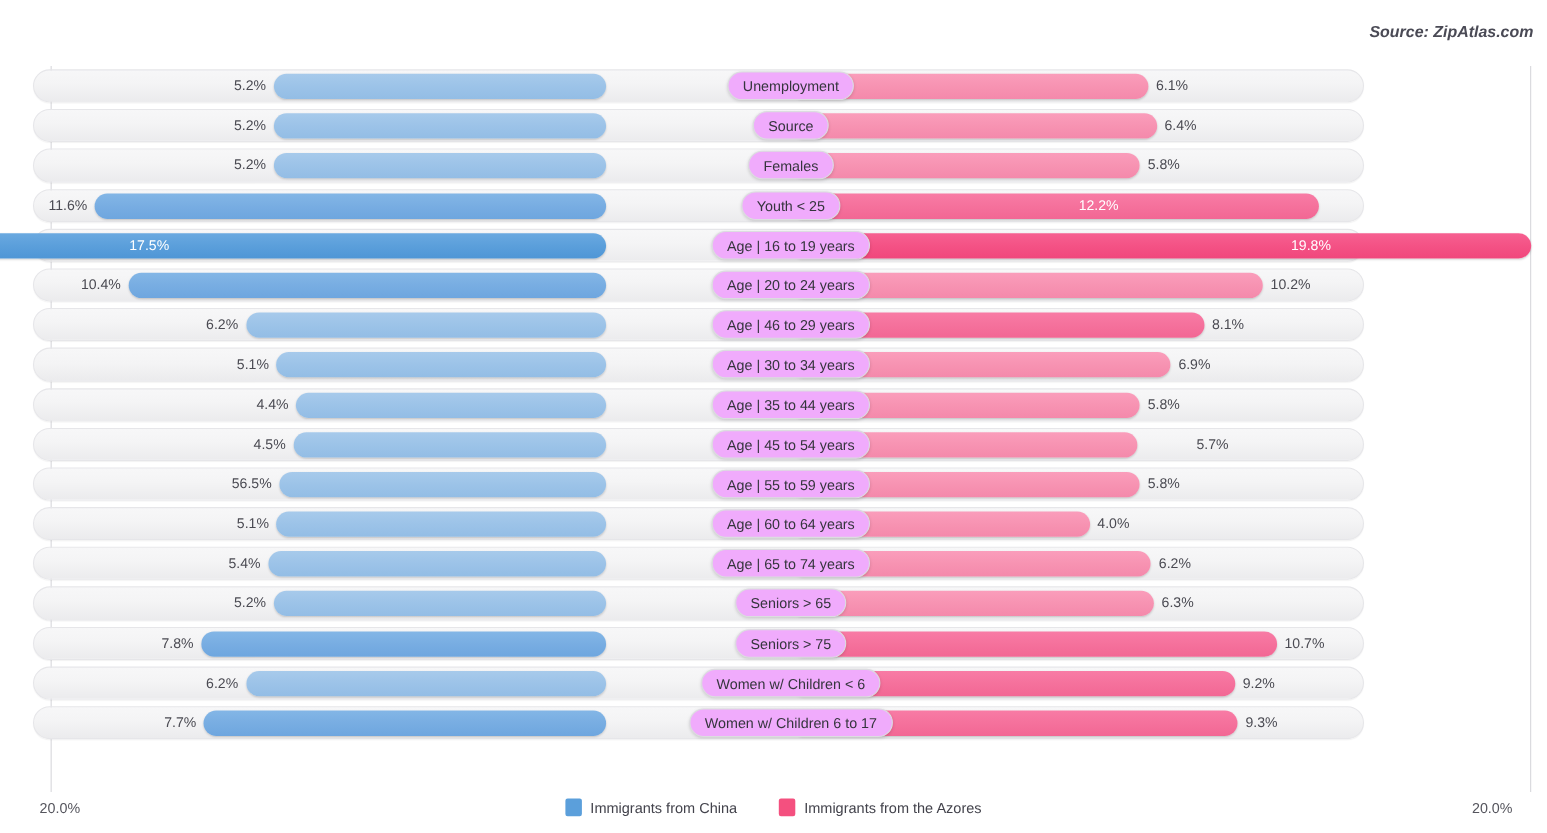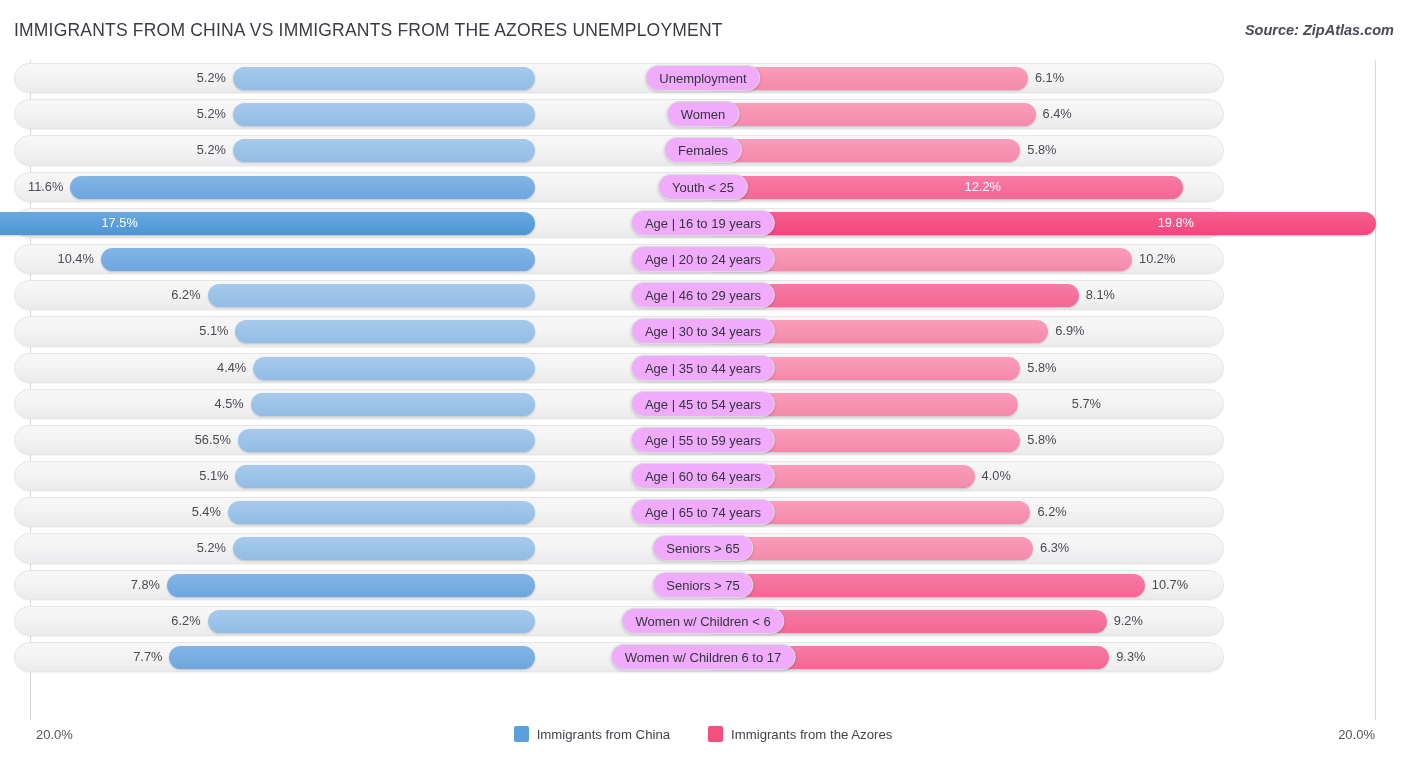--- a/index.html
+++ b/index.html
@@ -32,21 +32,21 @@
     font-size: 14.5px;
     font-style: italic;
     font-weight: bold;
     color: #4a4a55;
     white-space: nowrap;
   }
 
   
   .plot {
     position: absolute;
-    left: 0; top: 60px;
+    left: 16px; top: 60px;
     width: 1238px;
     height: 660px;
     padding-left: 20px;
   }
   .gridline {
     position: absolute;
     top: 0; bottom: 0;
     width: 1px;
     background: #d8d8dc;
   }
@@ -150,21 +150,20 @@
   }
   .legend-item { display: flex; align-items: center; gap: 8px; }
   .swatch { width: 15px; height: 16px; border-radius: 2px; display: inline-block; }
   .legend-label { font-size: 13.2px; color: #43434c; white-space: nowrap; }
 </style>
 </head>
 <body>
 
 <div id="page">
 
-  <div class="title">IMMIGRANTS FROM CHINA VS IMMIGRANTS FROM THE AZORES UNEMPLOYMENT</div>
   <div class="source">Source: ZipAtlas.com</div>
 
   <div class="plot">
     <div class="gridline left"></div>
     <div class="gridline right"></div>
     <div class="rows" id="rows">
         <div class="row">
           <div class="track"></div>
           <div class="barwrap">
             <div class="bar left b-light" style="width: 302.08px;"></div>
@@ -175,21 +174,21 @@
           <div class="pill" style="left: 703px;">Unemployment</div>
         </div>
         <div class="row">
           <div class="track"></div>
           <div class="barwrap">
             <div class="bar left b-light" style="width: 302.08px;"></div>
             <div class="bar right p-light" style="width: 332.56px;"></div>
             <div class="val left-out" style="right: 1012.08px;">5.2%</div>
             <div class="val right-out" style="left: 1042.56px;">6.4%</div>
           </div>
-          <div class="pill" style="left: 703px;">Women</div>
+          <div class="pill" style="left: 703px;">Source</div>
         </div>
         <div class="row">
           <div class="track"></div>
           <div class="barwrap">
             <div class="bar left b-light" style="width: 302.08px;"></div>
             <div class="bar right p-light" style="width: 317.32px;"></div>
             <div class="val left-out" style="right: 1012.08px;">5.2%</div>
             <div class="val right-out" style="left: 1027.32px;">5.8%</div>
           </div>
           <div class="pill" style="left: 703px;">Females</div>

